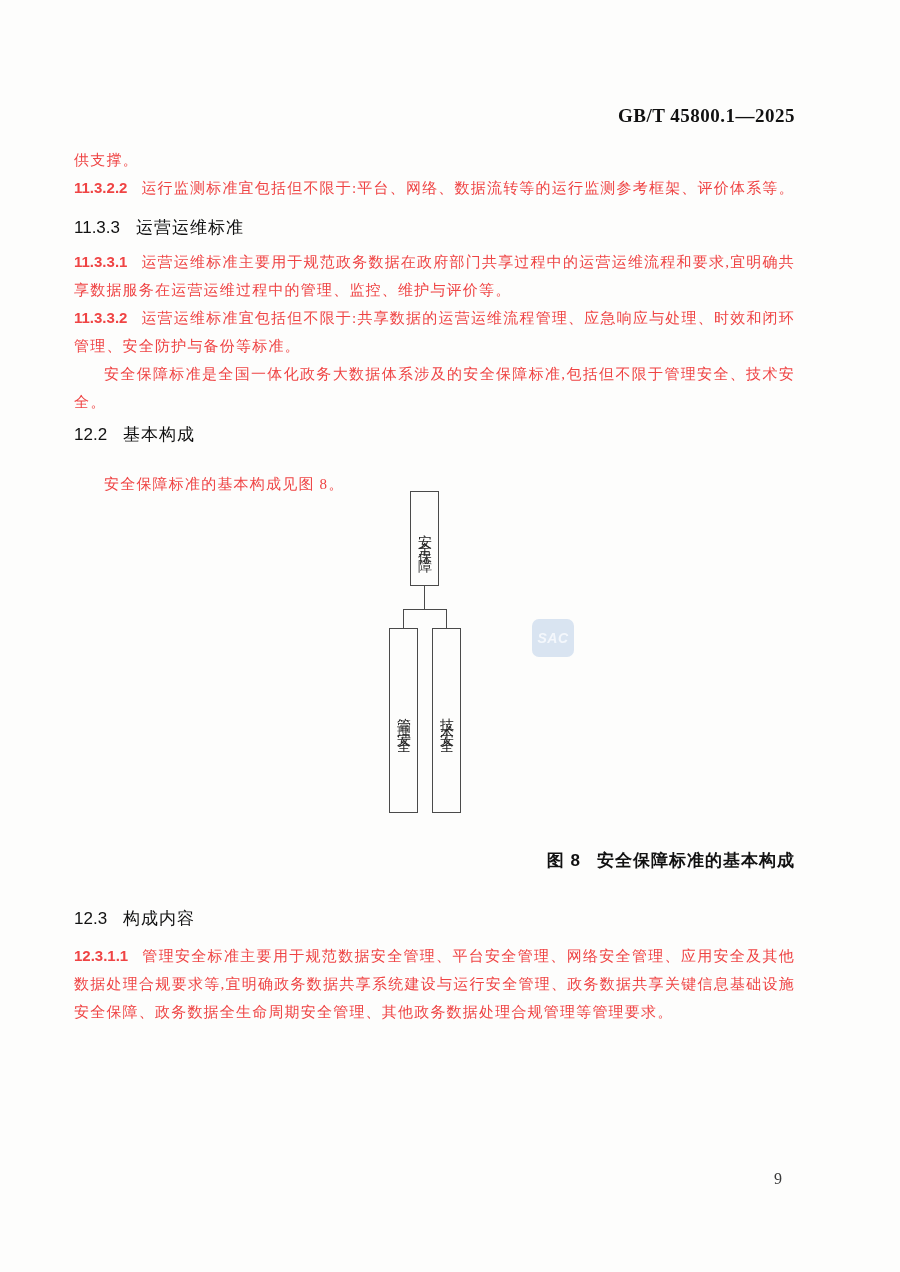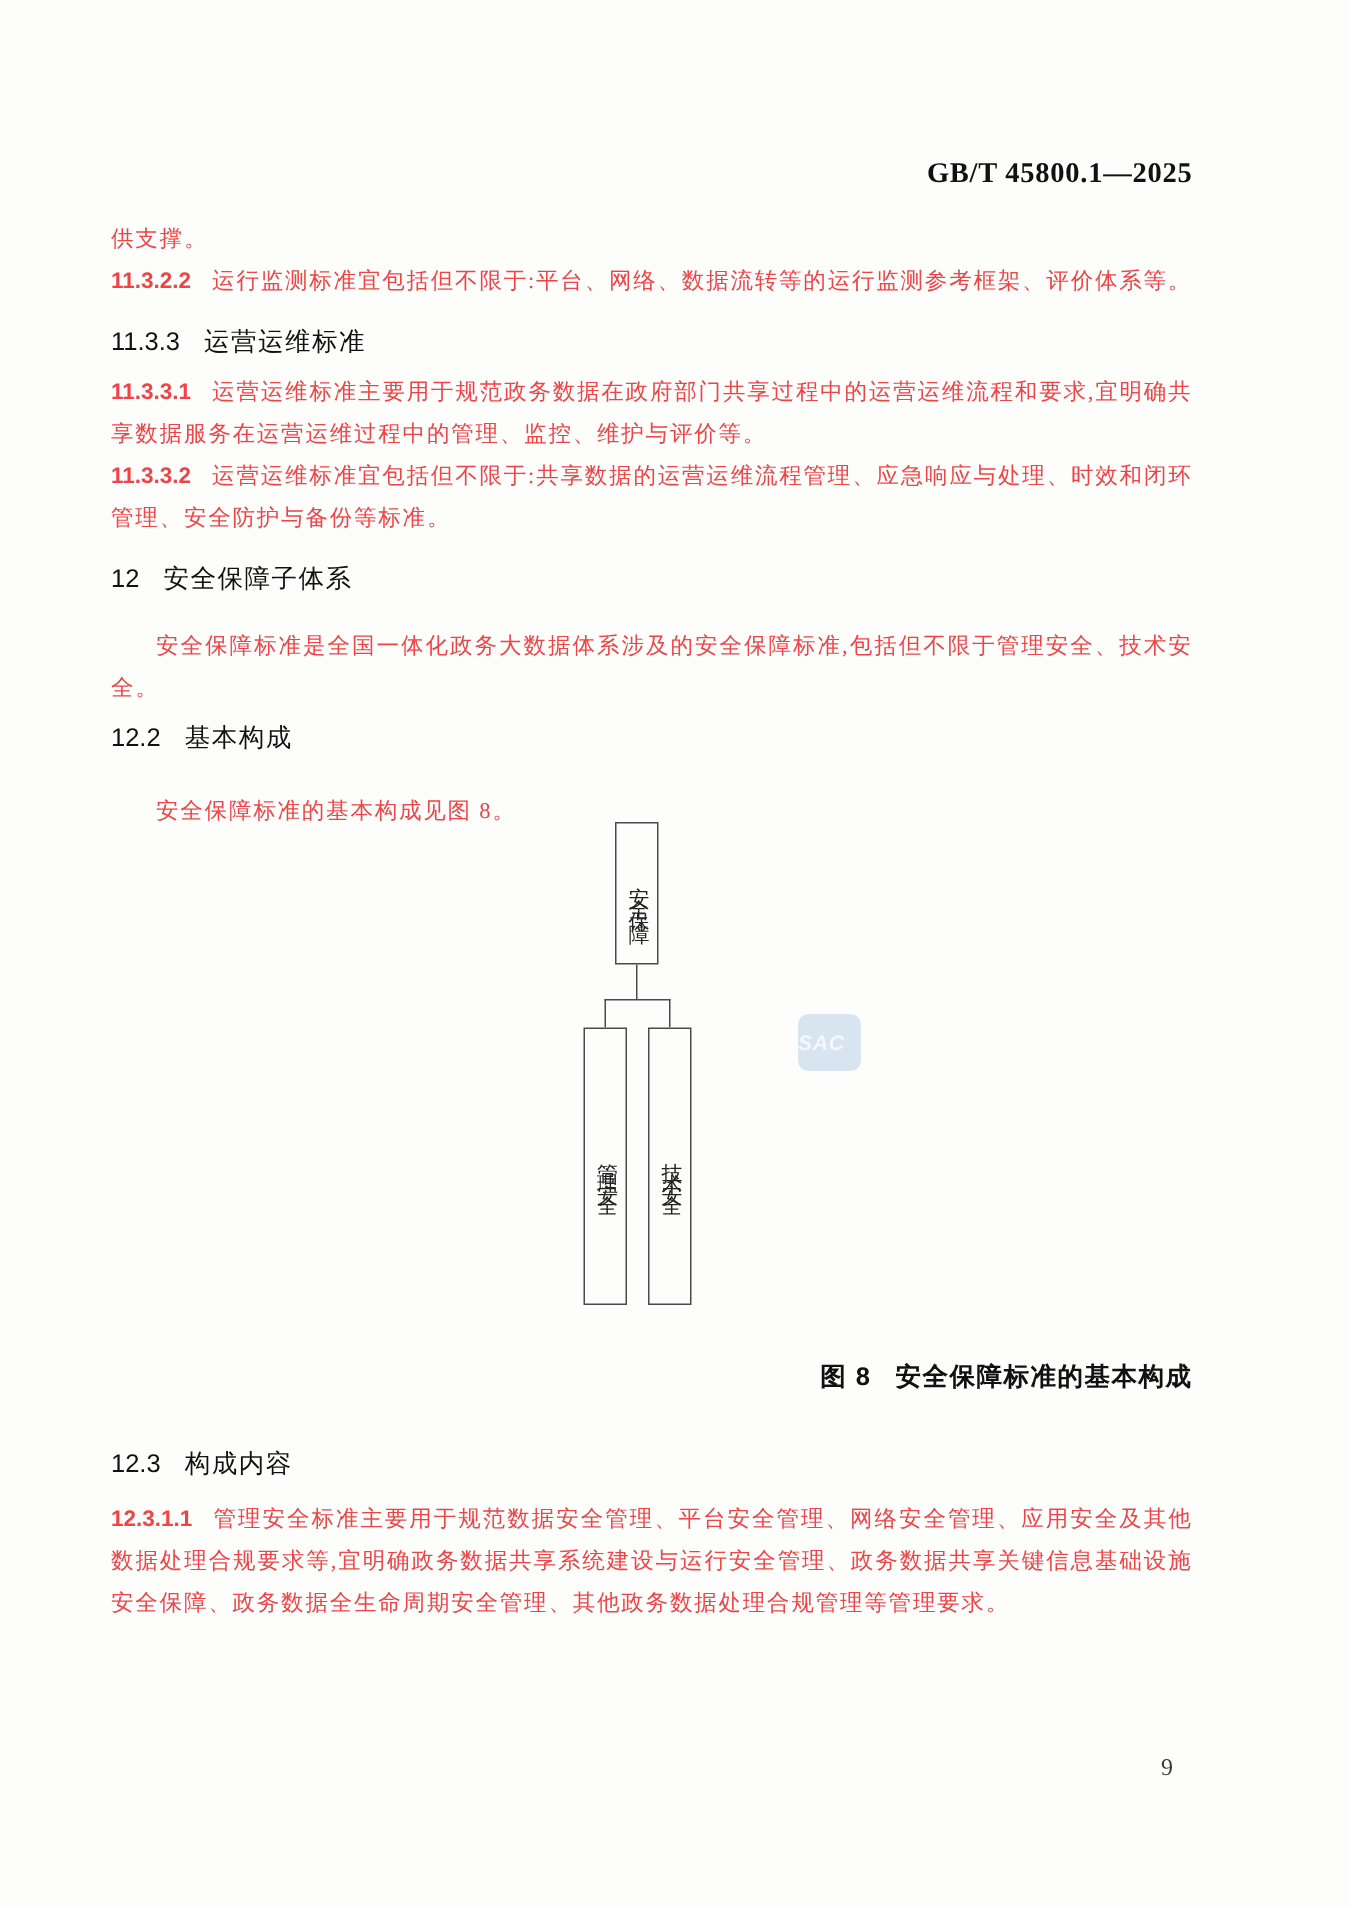--- a/index.html
+++ b/index.html
@@ -95,21 +95,21 @@
   .conn-h       { left: 329px; top: 118px; width: 44px; height: 1px; }
   .conn-v-left  { left: 329px; top: 118px; width: 1px; height: 19px; }
   .conn-v-right { left: 372px; top: 118px; width: 1px; height: 19px; }
 
   .watermark {
     position: absolute;
     left: 458px; top: 128px;
     width: 42px; height: 38px;
     background: #d3e0f0;
     border-radius: 7px;
-    display: flex; align-items: center; 
+    display: flex; align-items: center; justify-content: center;
     opacity: 0.85;
   }
   .watermark span {
     font-family: "Liberation Sans", "DejaVu Sans", sans-serif;
     font-style: italic;
     font-weight: bold;
     font-size: 14px;
     color: #f3f7fc;
     letter-spacing: 0.5px;
   }
@@ -145,21 +145,20 @@
   <p class="para">供支撑。</p>
 
   <p class="para"><span class="clause-num">11.3.2.2</span><span>运行监测标准宜包括但不限于:平台、网络、数据流转等的运行监测参考框架、评价体系等。</span></p>
 
   <div class="hd hd-l3a"><span class="hd-num">11.3.3</span><span>运营运维标准</span></div>
 
   <p class="para"><span class="clause-num">11.3.3.1</span><span>运营运维标准主要用于规范政务数据在政府部门共享过程中的运营运维流程和要求,宜明确共享数据服务在运营运维过程中的管理、监控、维护与评价等。</span></p>
 
   <p class="para"><span class="clause-num">11.3.3.2</span><span>运营运维标准宜包括但不限于:共享数据的运营运维流程管理、应急响应与处理、时效和闭环管理、安全防护与备份等标准。</span></p>
 
-  <div class="hd hd-l1"><span class="hd-num">12</span><span>安全保障子体系</span></div>
 
 
   <p class="para indent">安全保障标准是全国一体化政务大数据体系涉及的安全保障标准,包括但不限于管理安全、技术安全。</p>
 
   <div class="hd hd-122"><span class="hd-num">12.2</span><span>基本构成</span></div>
 
   <p class="para indent">安全保障标准的基本构成见图 8。</p>
 
   <div class="figure-area">
     <div class="fig-box box-top">

